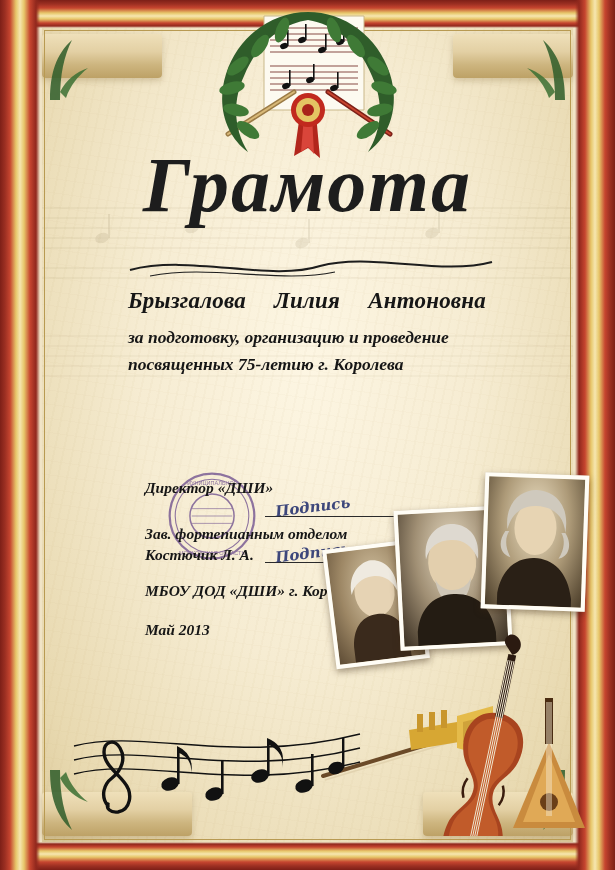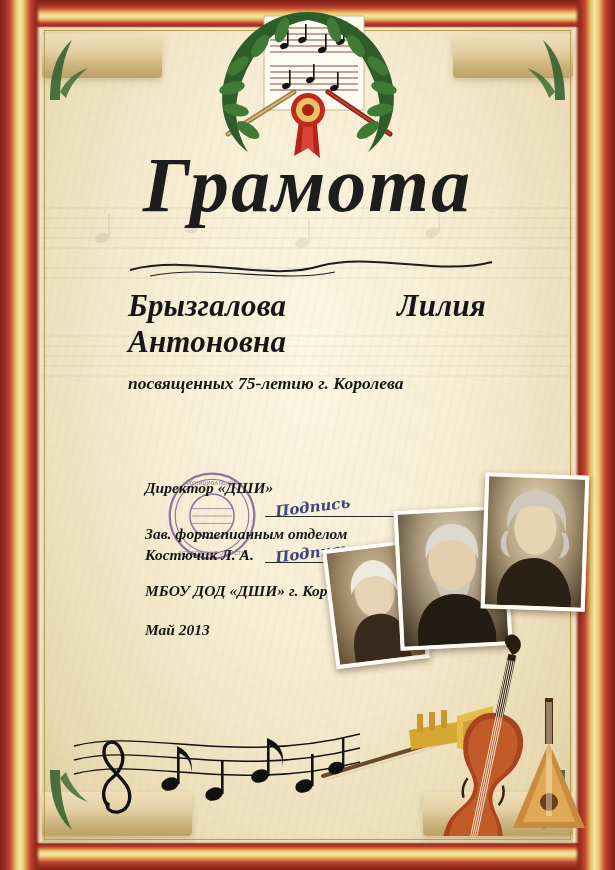--- a/index.html
+++ b/index.html
@@ -151,21 +151,21 @@
     font-style: italic;
     font-weight: bold;
     font-size: 19px;
     text-align: center;
     margin-bottom: 10px;
   }
   .recipient {
     font-family: "Liberation Serif", serif;
     font-style: italic;
     font-weight: bold;
-    font-size: 31px;
+    font-size: 23px;
     text-align: justify;
     text-align-last: justify;
     letter-spacing: .2px;
     margin-bottom: 10px;
   }
   .reason {
     font-family: "Liberation Serif", serif;
     font-style: italic;
     font-weight: bold;
     font-size: 17.5px;
@@ -409,20 +409,21 @@
 
   <div class="title">Грамота</div>
   <svg class="title-underline" viewBox="0 0 380 30">
     <path d="M10 18 C70 2 150 30 200 14 C250 0 320 24 372 10" fill="none" stroke="#1d1d1d" stroke-width="2"></path>
     <path d="M30 24 C90 12 160 32 215 20" fill="none" stroke="#1d1d1d" stroke-width="1.2"></path>
   </svg>
 
   <div class="body-block">
     <div class="recipient">Брызгалова   Лилия   Антоновна</div>
     <div class="reason">
+      <div>за  подготовку,  организацию  и  проведение</div>
       <div class="last">посвященных 75-летию г. Королева</div>
     </div>
   </div>
 
   <svg class="stamp" viewBox="0 0 100 100">
     <circle cx="50" cy="50" r="46" fill="none" stroke="#6a4a8c" stroke-width="2.4"></circle>
     <circle cx="50" cy="50" r="40" fill="none" stroke="#6a4a8c" stroke-width="1.2"></circle>
     <circle cx="50" cy="50" r="24" fill="none" stroke="#6a4a8c" stroke-width="1.6"></circle>
     <g stroke="#6a4a8c" stroke-width="1" opacity=".8">
       <path d="M28 42 H72 M28 50 H72 M28 58 H72"></path>

